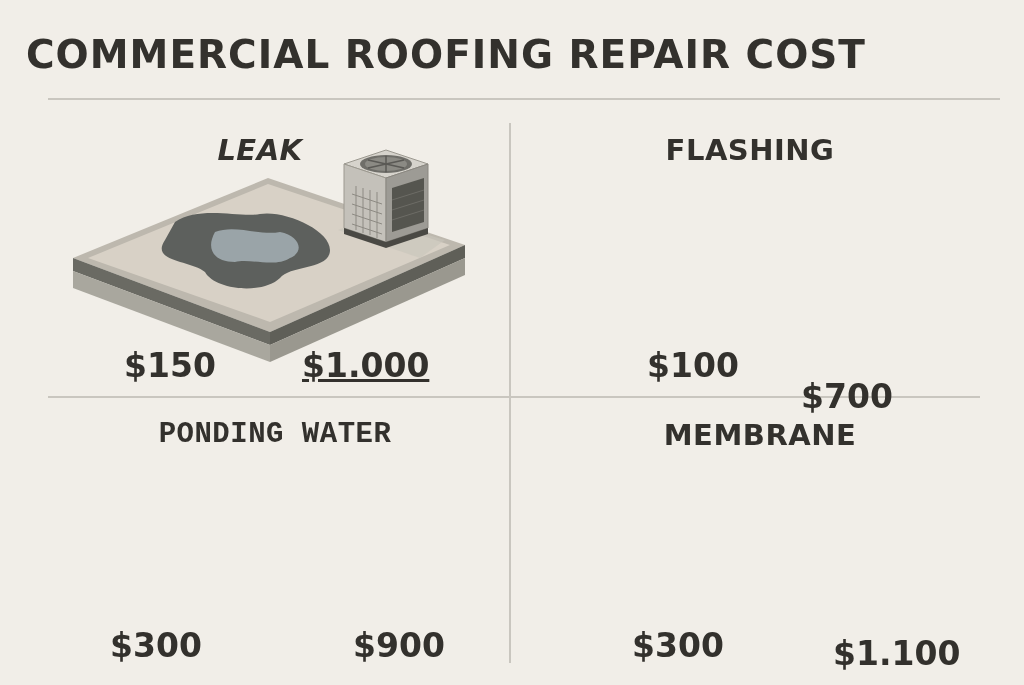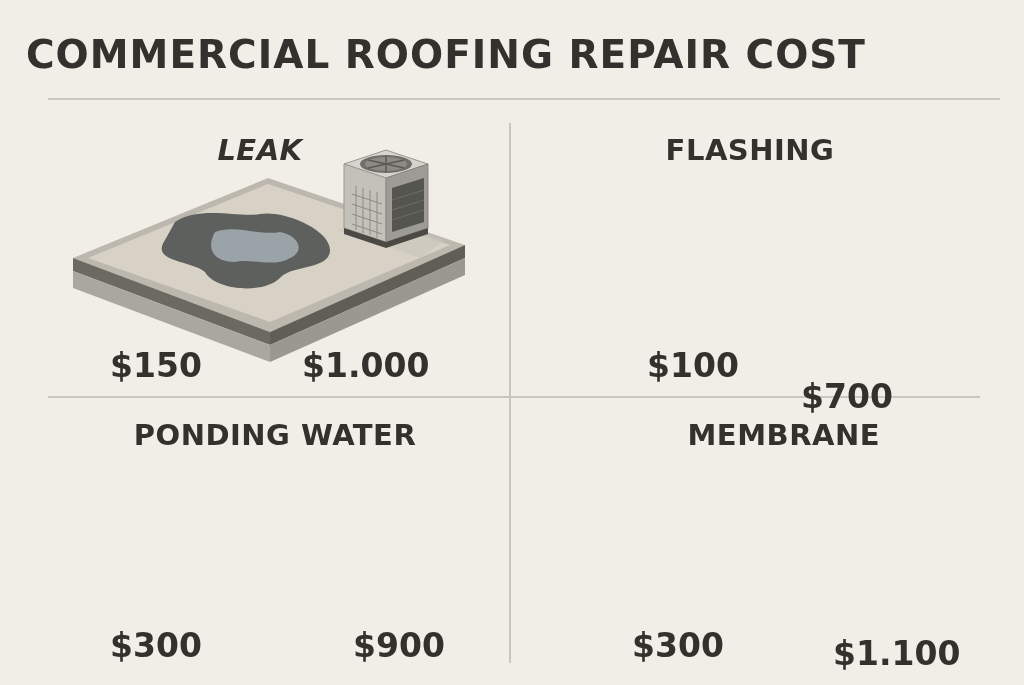--- a/index.html
+++ b/index.html
@@ -128,29 +128,29 @@
     <polygon points="578,548 775,660 775,673 578,561" fill="#a9a79e">
     <polygon points="775,660 965,548 965,561 775,673" fill="#9a988f">
     <path d="M680,568 C710,560 720,535 755,530 L835,572 L790,598 L722,600 Z" fill="#55554f">
     <path d="M680,568 C710,560 725,538 755,530 C780,528 800,545 835,572 L790,592 C760,575 735,568 680,568 Z" fill="#cfc8bc" stroke="#8c887f" stroke-width="1">
     <use href="#ac" x="833" y="455">
   </use></path></path></polygon></polygon></polygon></polygon></polygon></polygon></g>
 
 
 
 <div class="panel-label" style="left:150px; top:133px; width:220px;font-style:italic;">LEAK</div>
-<div class="price" style="left:110px; top:346px;">$150</div>
-<div class="price" style="left:302px; top:346px;">$1.000</div>
+<div class="price" style="left:124px; top:346px;">$150</div>
+<div class="price" style="left:302px; top:346px;text-decoration:underline;">$1.000</div>
 
 <div class="panel-label" style="left:620px; top:133px; width:260px;">FLASHING</div>
 <div class="price" style="left:647px; top:346px;">$100</div>
 <div class="price" style="left:801px; top:346px;margin-top:31px;">$700</div>
 
-<div class="panel-label" style="left:110px; top:418px; width:330px;">PONDING WATER</div>
+<div class="panel-label" style="left:110px; top:418px; width:330px;font-family:Liberation Mono, monospace;">PONDING WATER</div>
 <div class="price" style="left:110px; top:626px;">$300</div>
 <div class="price" style="left:313px; top:626px;margin-left:40px;">$900</div>
 
-<div class="panel-label" style="left:640px; top:418px; width:240px;text-align:right;">MEMBRANE</div>
+<div class="panel-label" style="left:640px; top:418px; width:240px;">MEMBRANE</div>
 <div class="price" style="left:632px; top:626px;">$300</div>
 <div class="price" style="left:833px; top:626px;margin-top:8px;">$1.100</div>
 
 
 
 
 </body></html>

